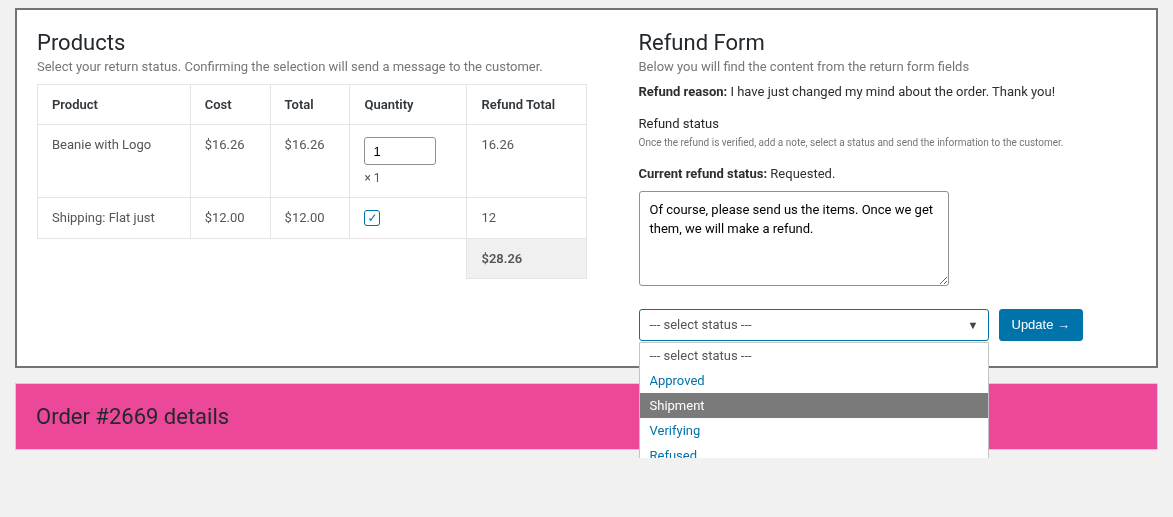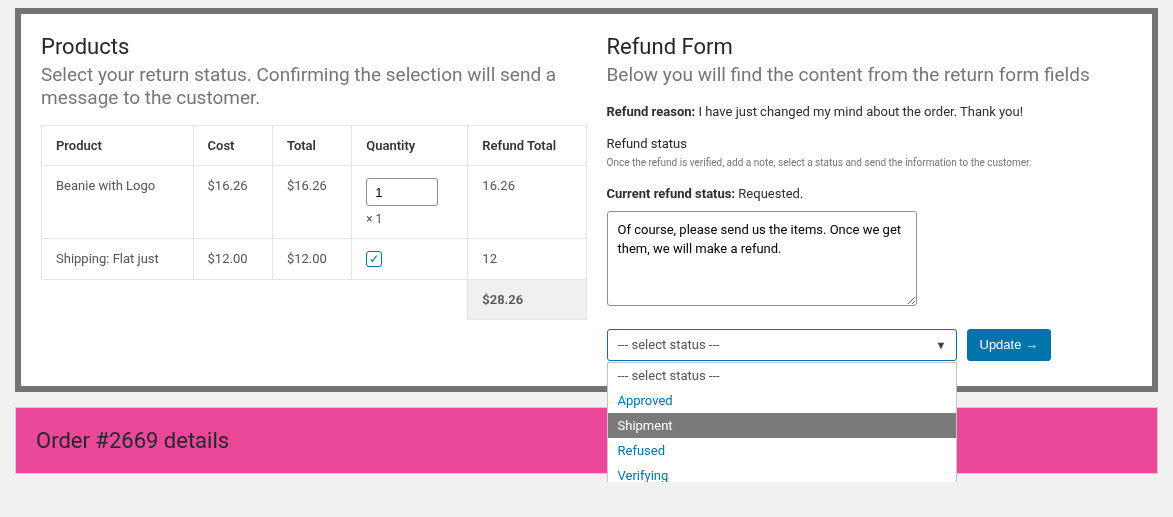--- a/index.html
+++ b/index.html
@@ -5,38 +5,38 @@
 * { box-sizing: border-box; margin: 0; padding: 0; }
 body {
   font-family: -apple-system, BlinkMacSystemFont, "Segoe UI", Roboto, sans-serif;
   background: #f1f1f1;
   color: #2c2e30;
   font-size: 13px;
   padding: 8px 15px;
 }
 .card {
   background: #fff;
-  border: 6px solid #737373;
+  border: 2px solid #737373;
   padding: 20px 20px 25px 20px;
   margin-bottom: 15px;
   display: flex;
-  gap: 20px;
+  gap: 52px;
 }
 .col-left { flex: 0 0 50%; }
 .col-right { flex: 1; }
 h2 {
   font-size: 22px;
   font-weight: 400;
   color: #23282d;
   margin-bottom: 4px;
 }
 .subtext {
-  font-size: 19px;
+  font-size: 13px;
   color: #767676;
-  margin-bottom: 16px;
+  margin-bottom: 8px;
 }
 table.products {
   width: 100%;
   border-collapse: collapse;
   margin-top: 10px;
 }
 table.products th, table.products td {
   border: 1px solid #e5e5e5;
   padding: 12px 14px;
   text-align: left;
@@ -251,22 +251,22 @@
       <div class="select-wrap">
         <div class="select-box">
           <span>--- select status ---</span>
         </div>
         <span class="chevron">▼</span>
 
         <div class="dropdown">
           <div class="dropdown-item default">--- select status ---</div>
           <div class="dropdown-item">Approved</div>
           <div class="dropdown-item highlight">Shipment</div>
+          <div class="dropdown-item">Verifying</div>
           <div class="dropdown-item">Refused</div>
-          <div class="dropdown-item">Verifying</div>
         </div>
       </div>
       <button class="btn-update">Update →</button>
     </div>
   </div>
 </div>
 
 <div class="card2">
   <div class="order-title">Order #2669 details</div>
 </div>

